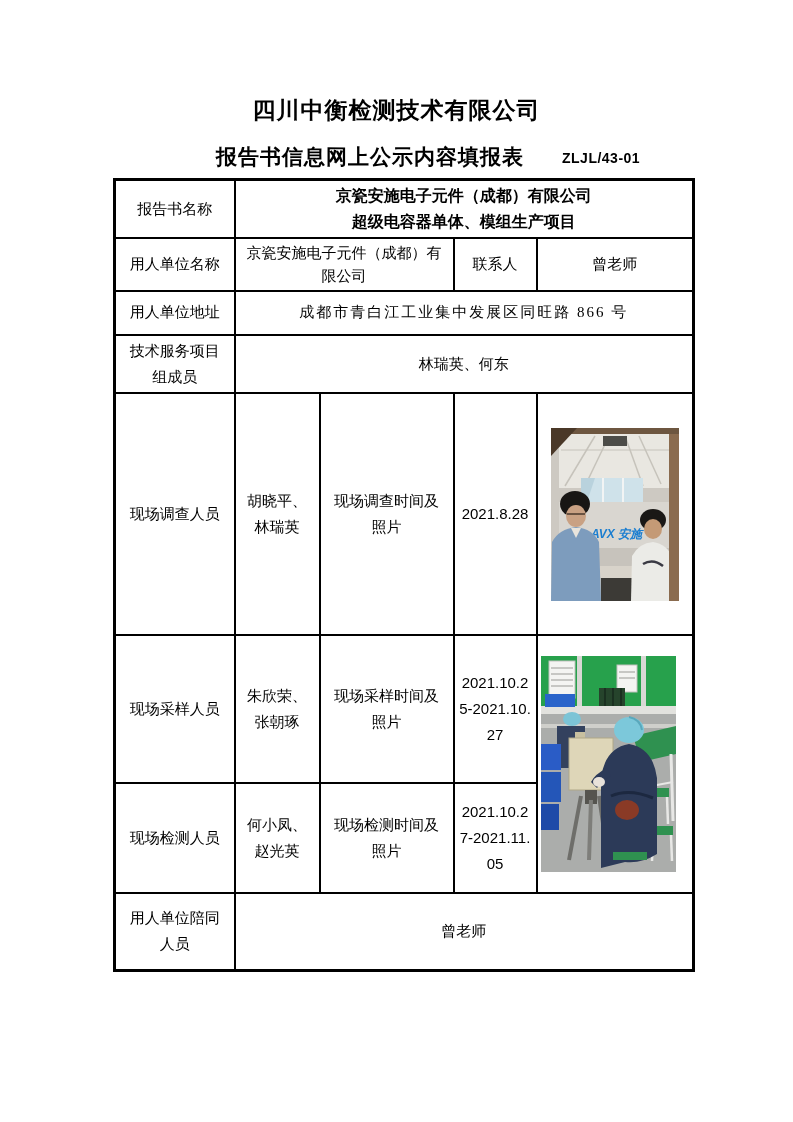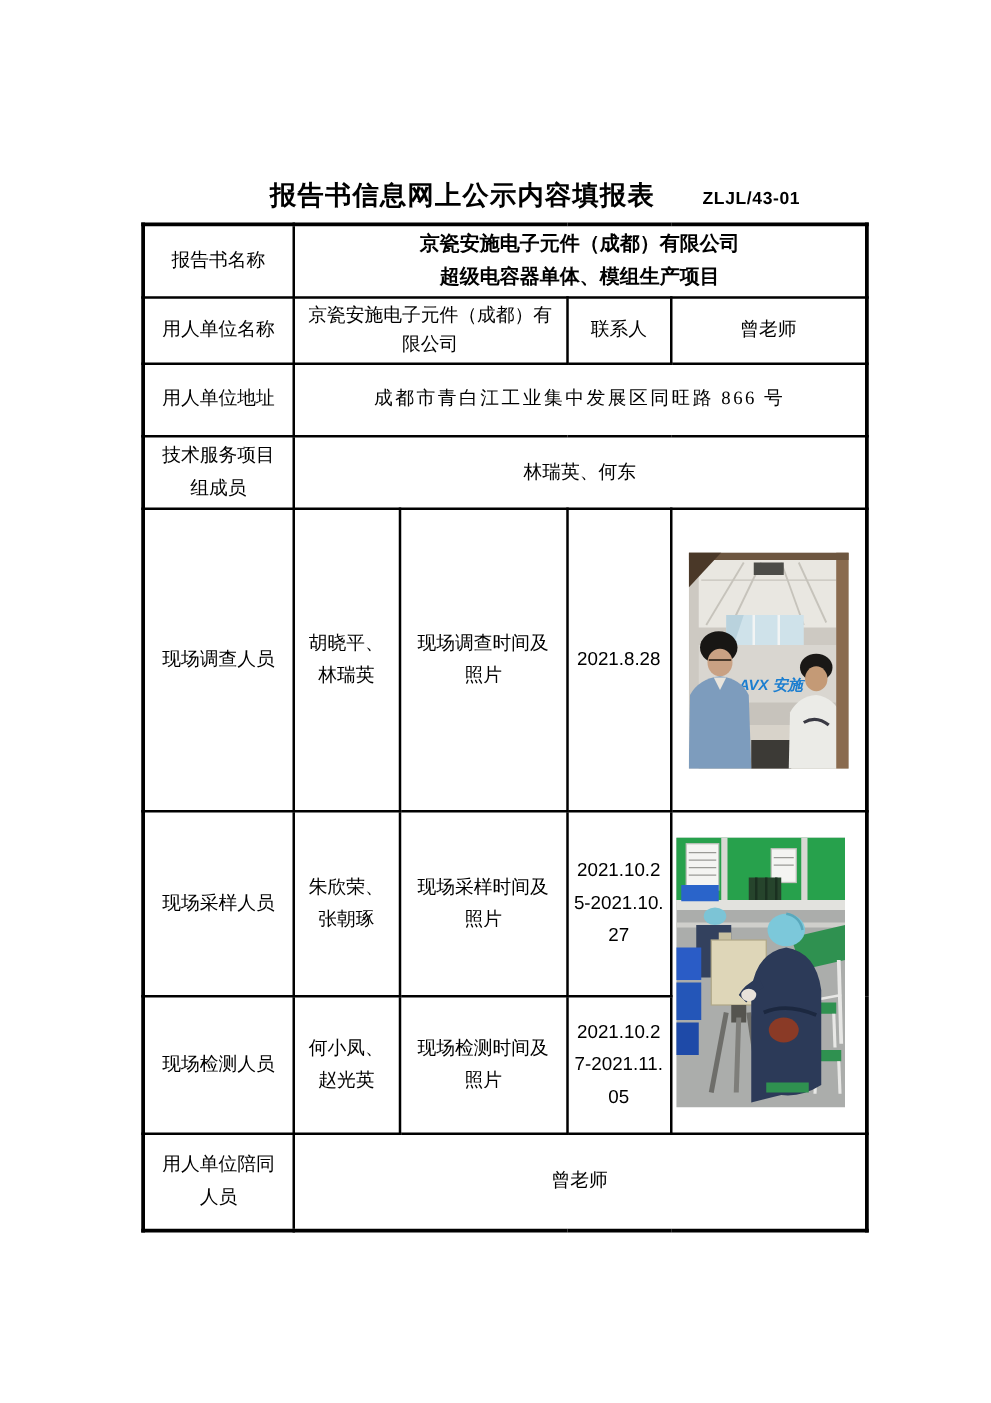--- a/index.html
+++ b/index.html
@@ -32,29 +32,30 @@
     padding:2px 8px;overflow:hidden;
   }
   .form th{padding:2px 12px;}
   .form td.wide{padding:2px 5px;}
   .form td.photo-cell{padding:0;}
   .b{font-weight:bold;}
   .rowname{font-size:16px;line-height:26px;}
   .addr{font-family:"Liberation Serif",serif;font-size:15px;letter-spacing:2px;}
   .date{font-family:"Liberation Sans",sans-serif;font-size:14px;font-weight:bold;
         word-break:break-all;padding:2px 4px !important;line-height:1.85;}
-  tr.r1{height:55px;} tr.r2{height:48px;margin-top:45px;} tr.r3{height:58px;} tr.r4{height:58px;}
+  tr.r1{height:55px;} tr.r2{height:48px;margin-top:45px;} tr.r3{height:44px;} tr.r4{height:58px;}
   tr.r5{height:242px;} tr.r6{height:148px;} tr.r7{height:110px;} tr.r8{height:77px;}
   .photo-frame{display:inline-block;vertical-align:middle;font-size:0;line-height:0;}
 </style>
 </head>
 <body>
 
 <div class="page">
 
+  <div class="company-title">四川中衡检测技术有限公司</div>
   <div class="form-title">报告书信息网上公示内容填报表</div>
   <div class="form-code">ZLJL/43-01</div>
 
   <table class="form">
     <colgroup>
       <col style="width:120px">
         <col style="width:85px">
         <col style="width:134px">
       <col style="width:83px">
         <col style="width:157px">

